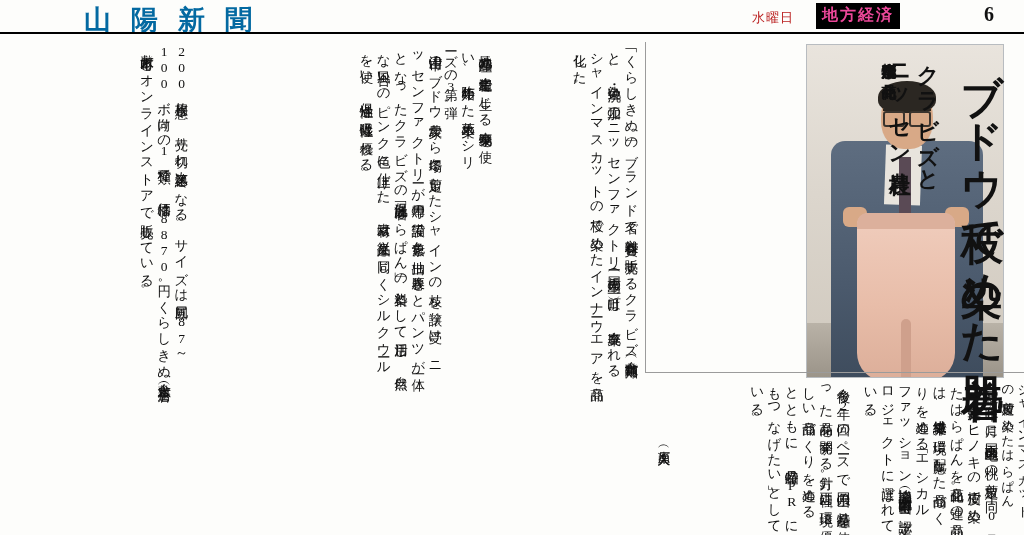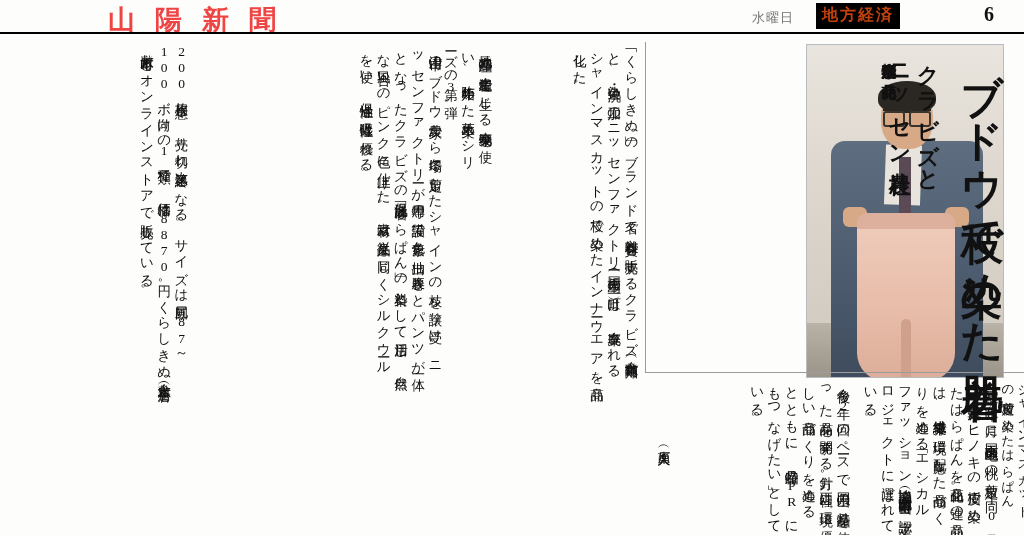--- a/index.html
+++ b/index.html
@@ -25,54 +25,54 @@
   .masthead {
     position: absolute;
     left: 0; top: 0;
     width: 1024px;
     height: 34px;
     display: flex;
     align-items: center;
   }
   .masthead-title {
     position: absolute;
-    left: 108px; top: 2px;
+    left: 84px; top: 2px;
     font-family: "Liberation Serif", serif;
     font-size: 27px;
     font-weight: 700;
     letter-spacing: 20px;
-    color: #ef4444;
+    color: #0369a1;
     white-space: nowrap;
   }
   .masthead-date {
     position: absolute;
     left: 512px; top: 4px;
     font-size: 21px;
     font-weight: 700;
     white-space: nowrap;
     color: #000;
   }
   .masthead-date .era {
     font-size: 13px;
     font-weight: 400;
     vertical-align: 2px;
   }
   .masthead-weekday {
     position: absolute;
     left: 752px; top: 9px;
     font-size: 13px;
-    color: #737373;
+    color: #b91c1c;
     letter-spacing: 1px;
     text-align: center;
   }
   .masthead-section {
     position: absolute;
     left: 816px; top: 3px;
     background: #000;
-    color: #c2410c;
+    color: #ec4899;
     font-size: 16px;
     font-weight: 700;
     padding: 2px 6px 3px 6px;
     letter-spacing: 2px;
   }
   .masthead-pagenum {
     position: absolute;
     left: 984px; top: 3px;
     font-size: 20px;
     font-weight: 700;

